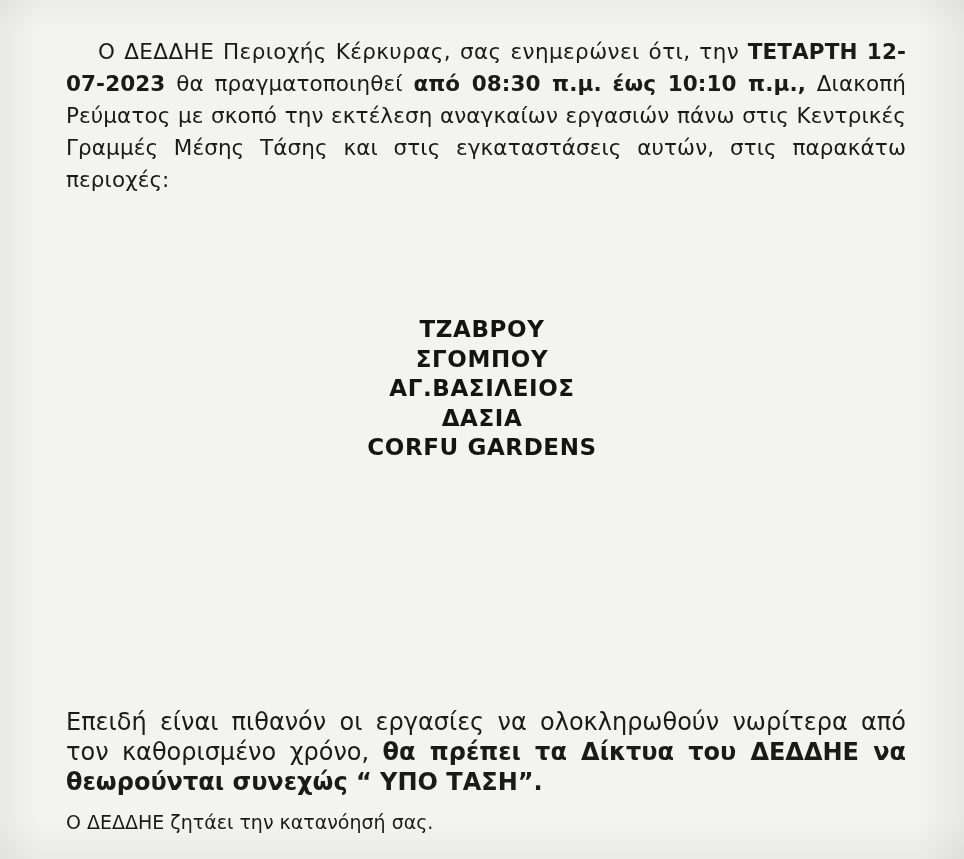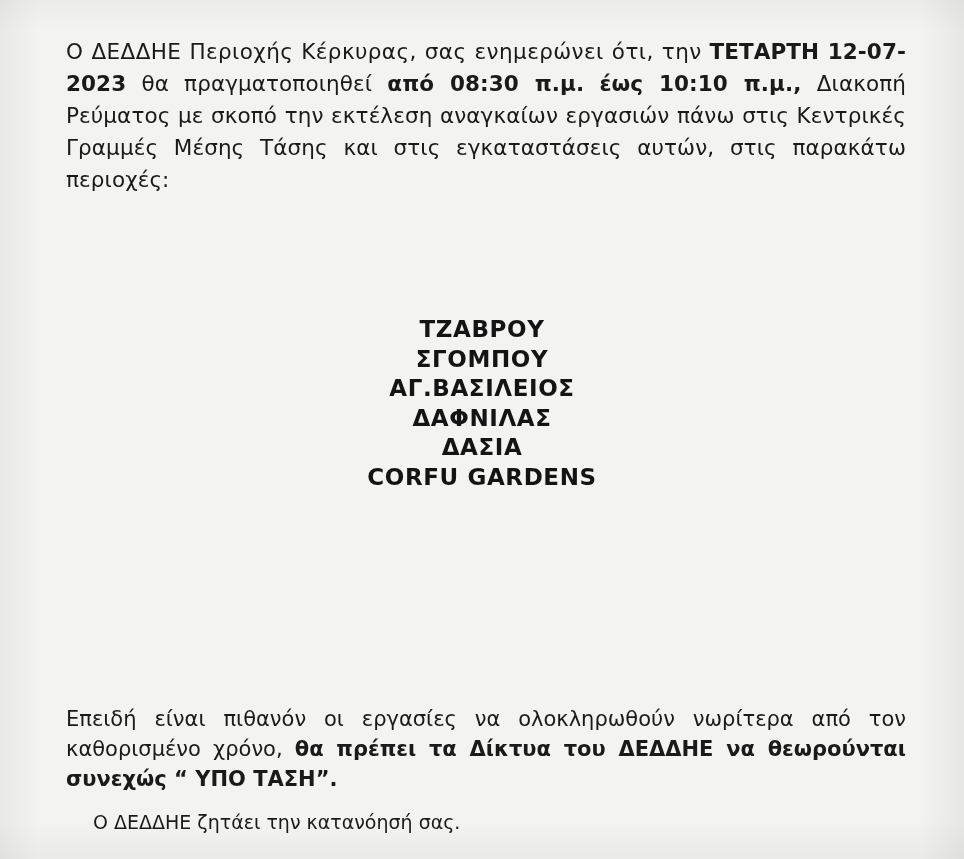--- a/index.html
+++ b/index.html
@@ -42,20 +42,21 @@
     line-height: 32px;
     text-align: justify;
     text-justify: inter-word;
     letter-spacing: 0.1px;
   }
   .intro b {
     font-weight: bold;
   }
   .intro .spaced {
     letter-spacing: 0.4px;
+    margin-left: 32px;
   }
 
   .areas {
     position: absolute;
     left: 0;
     top: 315px;
     width: 964px;
     text-align: center;
   }
   .areas .area-line {
@@ -64,35 +65,34 @@
     line-height: 29.5px;
     letter-spacing: 0.6px;
     color: #141414;
   }
 
   .closing {
     position: absolute;
     left: 66px;
     top: 683px;
     width: 840px;
-    font-size: 21px;
+    font-size: 24px;
     line-height: 30px;
     text-align: justify;
     text-justify: inter-word;
   }
   .closing b { font-weight: bold; }
 
   .final {
     position: absolute;
     left: 66px;
     top: 790px;
     width: 840px;
     font-size: 19px;
     line-height: 26px;
-    margin-left: 27px;
   }
 </style>
 </head>
 <body>
 
 <div class="paper"></div>
 
 <div class="content">
 
   <p class="intro">
@@ -101,21 +101,20 @@
     <span>θα πραγματοποιηθεί</span>
     <b>από 08:30 π.μ.</b>
     <b>έως 10:10 π.μ.,</b>
     <span>Διακοπή Ρεύματος με σκοπό την εκτέλεση αναγκαίων εργασιών πάνω στις Κεντρικές Γραμμές Μέσης Τάσης και στις εγκαταστάσεις αυτών, στις παρακάτω περιοχές:</span>
   </p>
 
   <div class="areas">
     <div class="area-line">ΤΖΑΒΡΟΥ</div>
     <div class="area-line">ΣΓΟΜΠΟΥ</div>
     <div class="area-line">ΑΓ.ΒΑΣΙΛΕΙΟΣ</div>
-    <div class="area-line">ΔΑΦΝΙΛΑΣ</div>
     <div class="area-line">ΔΑΣΙΑ</div>
     <div class="area-line">CORFU GARDENS</div>
   </div>
 
   <p class="closing">
     <span>Επειδή είναι πιθανόν οι εργασίες να ολοκληρωθούν νωρίτερα από τον καθορισμένο χρόνο,</span>
     <b>θα πρέπει τα Δίκτυα του ΔΕΔΔΗΕ να θεωρούνται συνεχώς  “ ΥΠΟ ΤΑΣΗ”.</b>
   </p>
 
   <p class="final">Ο ΔΕΔΔΗΕ ζητάει την κατανόησή σας.</p>

